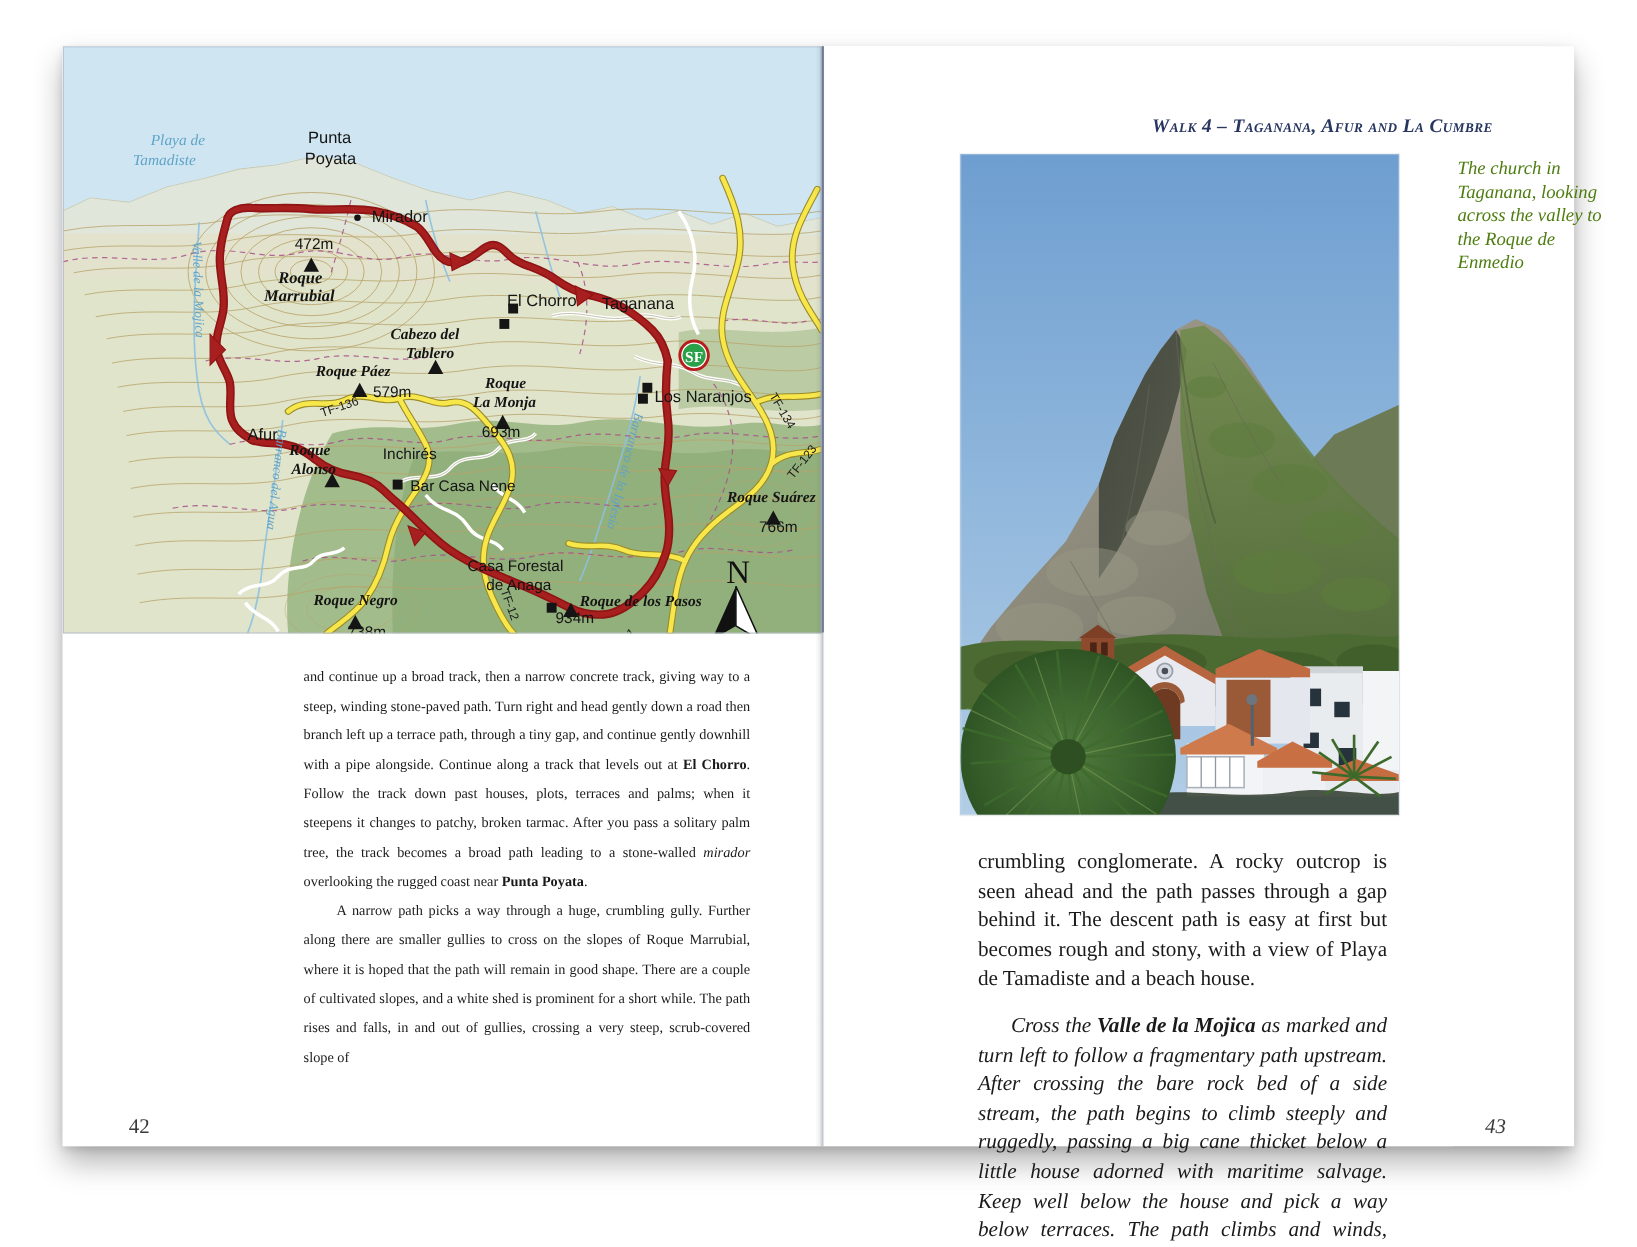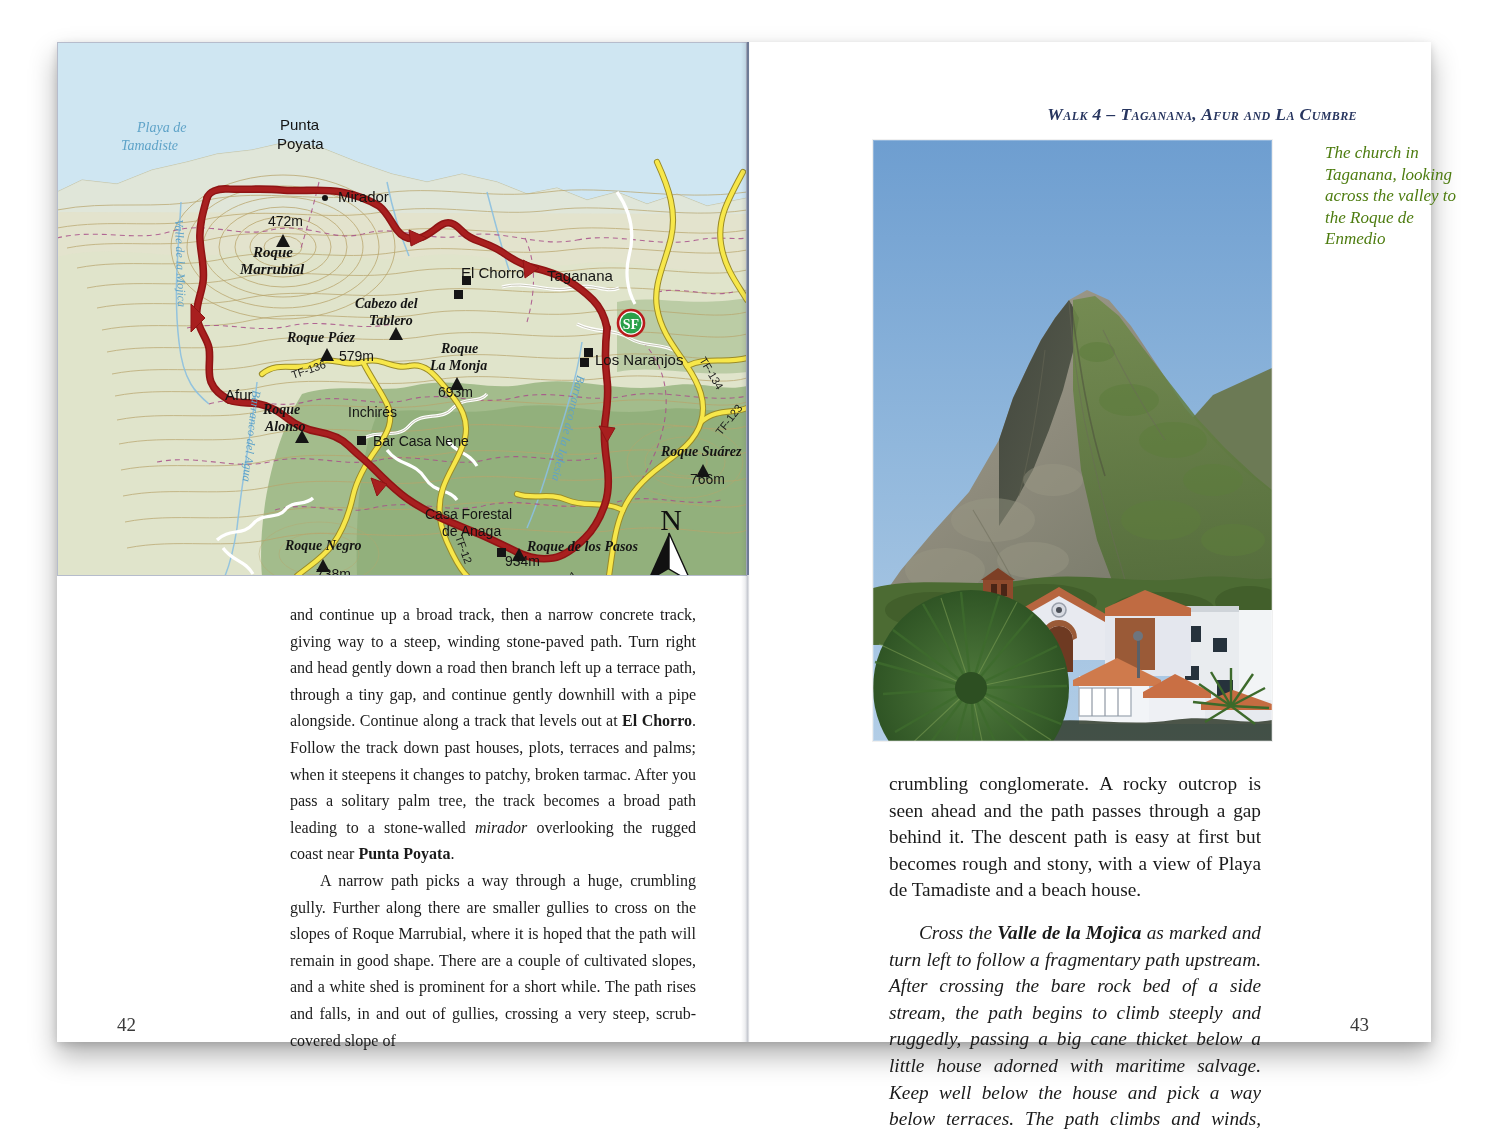--- a/index.html
+++ b/index.html
@@ -35,22 +35,22 @@
 
   
   .map{
     position:absolute;left:0;top:0;width:690px;height:534px;overflow:hidden;
     background:#d9e9f2;
   }
   .map svg{display:block;}
 
   
   .col-left{
-    position:absolute;left:233px;top:560px;width:406px;
-    font-size:16px;line-height:26.6px;color:#1a1a1a;
+    position:absolute;left:219px;top:560px;width:406px;
+    font-size:13px;line-height:26.6px;color:#1a1a1a;
     text-align:justify;
   }
   .col-left p{margin:0;}
   .col-left p.indent{text-indent:30px;}
   .folio-left{
     position:absolute;left:60px;top:972px;font-size:19px;color:#3a3a3a;
   }
 
   
   .rhead{
@@ -70,21 +70,21 @@
     position:absolute;left:538px;top:100px;width:150px;
     font-style:italic;color:#4d7c0f;font-size:17px;line-height:21.5px;margin-left:40px;
   }
   .col-right{
     position:absolute;left:126px;top:713px;width:404px;
     font-size:19.3px;line-height:26.6px;color:#1a1a1a;text-align:justify;
   }
   .col-right p{margin:16px;}
   .col-right p.indent{text-indent:30px;font-style:italic;}
   .folio-right{
-    position:absolute;left:603px;top:972px;font-size:19px;color:#3a3a3a;
+    position:absolute;left:603px;top:972px;font-size:19px;color:#3a3a3a;font-style:italic;
   }
   b{font-weight:bold;}
   i{font-style:italic;}
 </style>
 </head>
 <body>
 
 <div class="stage">
  <div class="spread">
 

